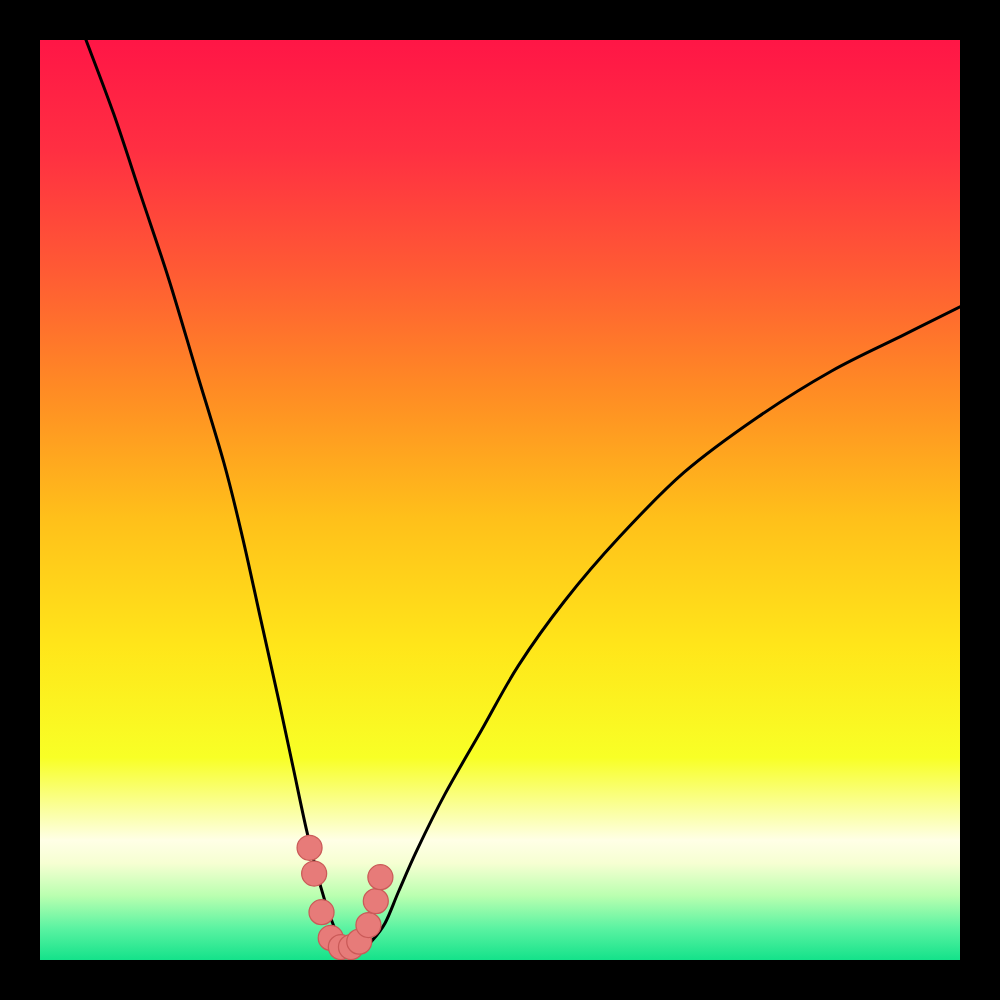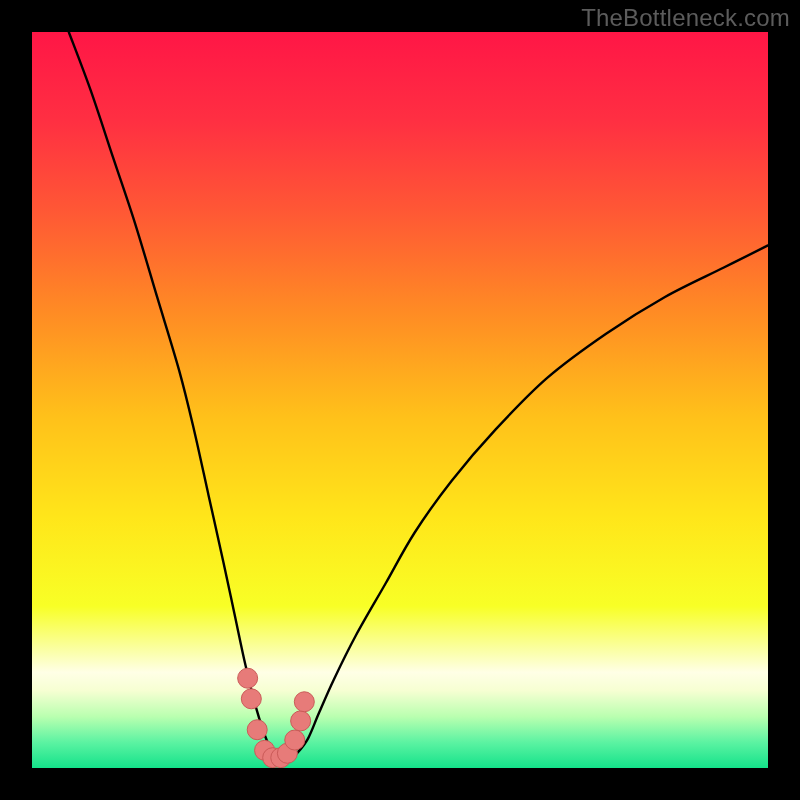--- a/index.html
+++ b/index.html
@@ -76,14 +76,13 @@
           <circle cx="232.576" cy="718.336" r="10" fill="#e77b79" stroke="#ca5a58" stroke-width="1"></circle>
           <circle cx="240.672" cy="725.696" r="10" fill="#e77b79" stroke="#ca5a58" stroke-width="1"></circle>
           <circle cx="248.76799999999997" cy="725.696" r="10" fill="#e77b79" stroke="#ca5a58" stroke-width="1"></circle>
           <circle cx="255.39200000000002" cy="721.28" r="10" fill="#e77b79" stroke="#ca5a58" stroke-width="1"></circle>
           <circle cx="262.752" cy="708.032" r="10" fill="#e77b79" stroke="#ca5a58" stroke-width="1"></circle>
           <circle cx="268.64" cy="688.896" r="10" fill="#e77b79" stroke="#ca5a58" stroke-width="1"></circle>
           <circle cx="272.32" cy="669.76" r="10" fill="#e77b79" stroke="#ca5a58" stroke-width="1"></circle>
         </g>
     </svg>
   </div>
-  <div class="watermark">TheBottleneck.com</div>
 </div>
 
 </body></html>

